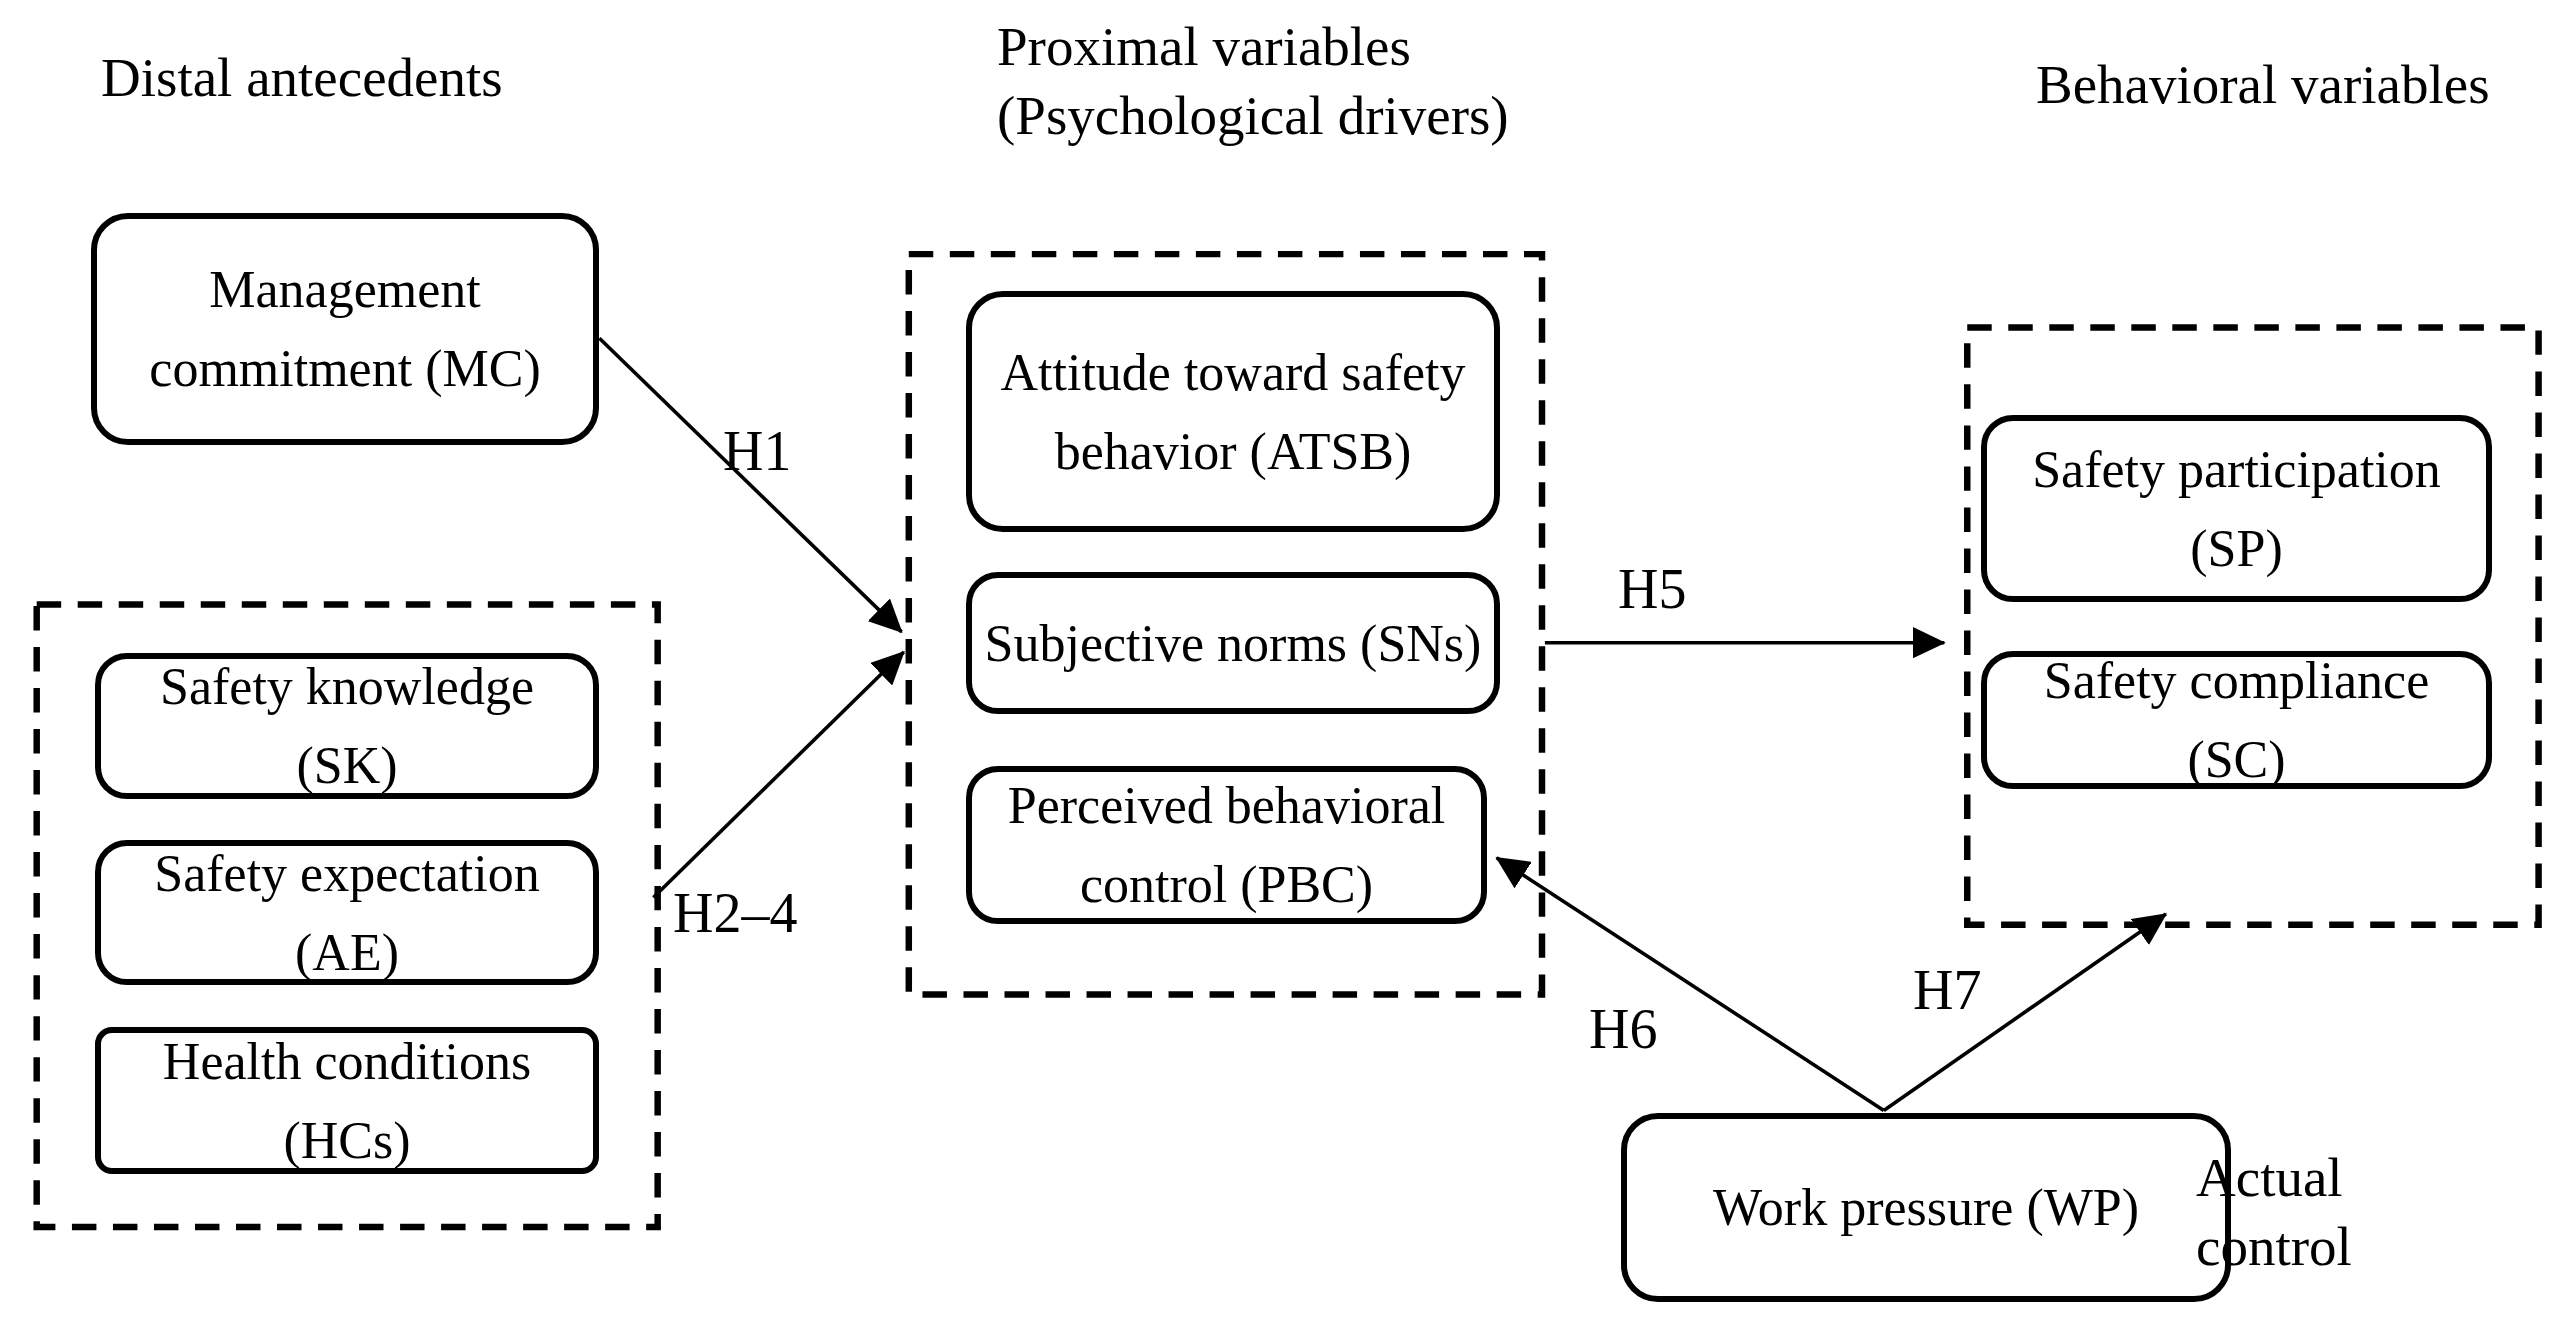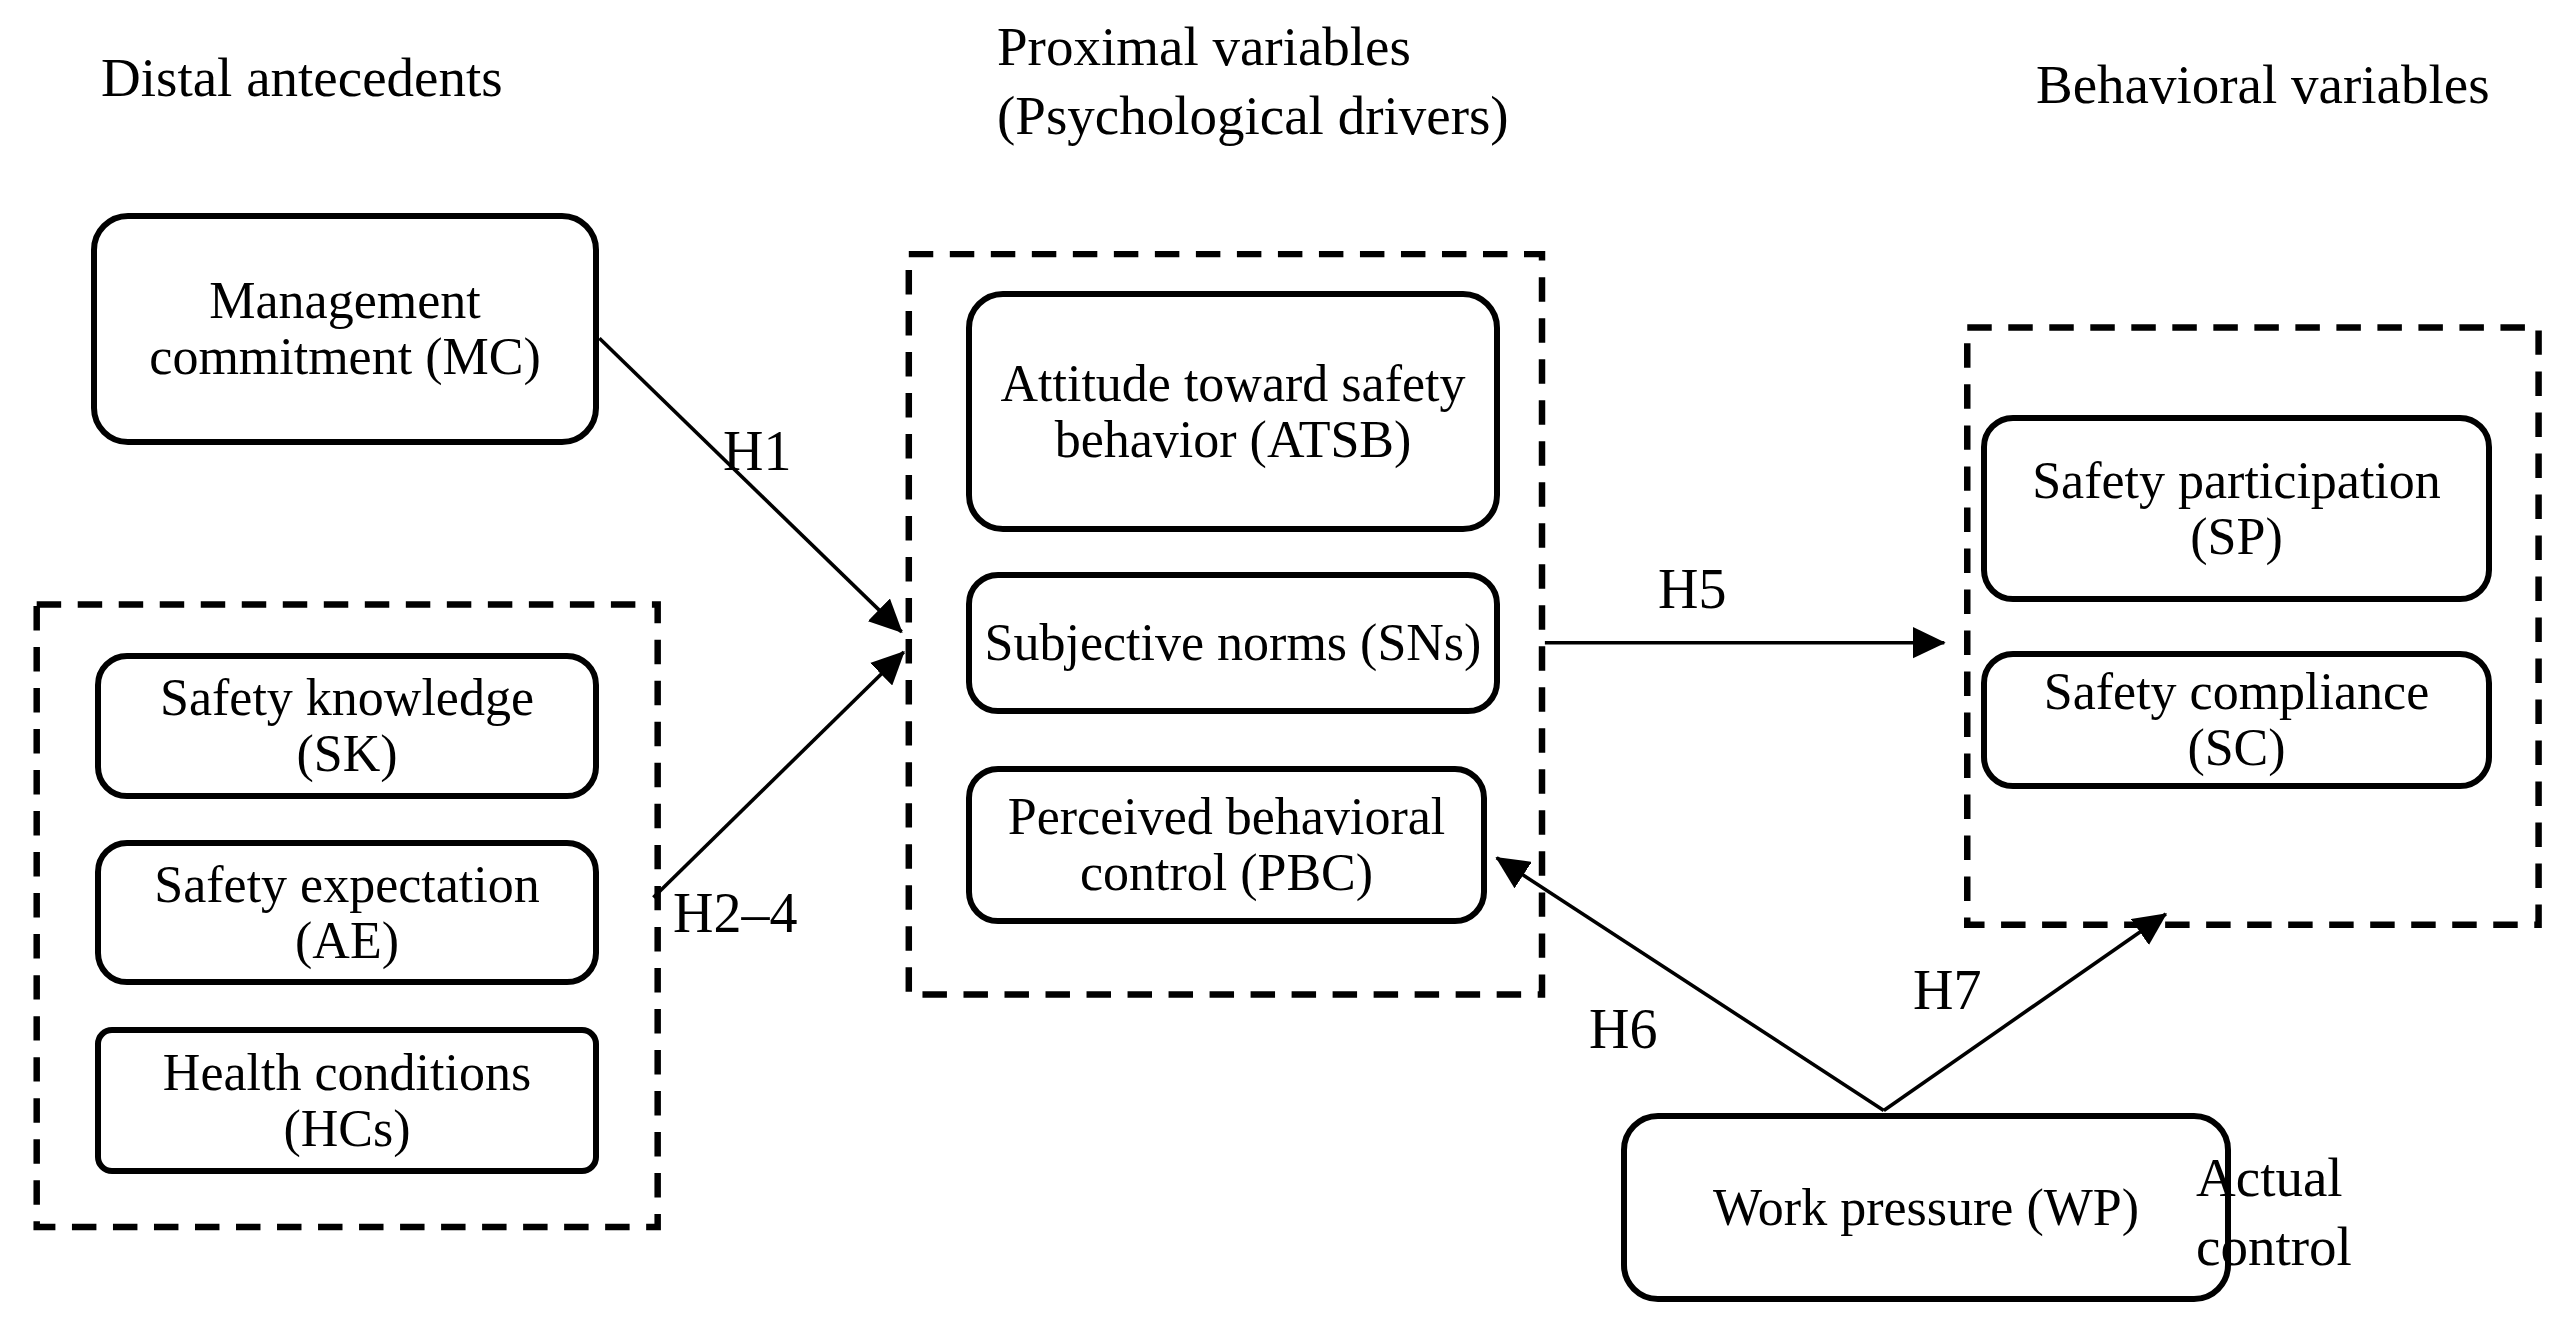--- a/index.html
+++ b/index.html
@@ -16,21 +16,21 @@
   .node {
     position: absolute;
     border: 6.5px solid #000;
     border-radius: 37px;
     background: #fff;
     display: flex;
     align-items: center;
     justify-content: center;
     text-align: center;
     font-size: 52px;
-    line-height: 56px;
+    line-height: 79px;
     padding: 0 10px;
     box-sizing: border-box;
   }
   .node-mc   { left: 91px;  top: 213px;  width: 508px; height: 232px; }
   .node-sk   { left: 95px;  top: 653px;  width: 504px; height: 146px; border-radius: 32px; }
   .node-ae   { left: 95px;  top: 840px; width: 504px; height: 145px; border-radius: 32px; }
   .node-hcs  { left: 95px;  top: 1027px; width: 504px; height: 147px; border-radius: 17px; }
   .node-atsb { left: 966px; top: 291px;  width: 534px; height: 241px; }
   .node-sns  { left: 966px; top: 572px;  width: 534px; height: 142px; border-radius: 32px; }
   .node-pbc  { left: 966px; top: 766px; width: 521px; height: 158px; border-radius: 32px; }
@@ -46,21 +46,21 @@
   .title-distal     { left: 101px;  top: 43px; }
   .title-proximal   { left: 997px; top: 11.5px; }
   .title-behavioral { left: 2004px; top: 50px; margin-left: 32px; }
   .h-label {
     position: absolute;
     font-size: 56px;
     line-height: 58px;
   }
   .label-h1  { left: 723px; top: 422px; }
   .label-h24 { left: 673px;  top: 884px; }
-  .label-h5  { left: 1618px; top: 560px; margin-left: 40px; }
+  .label-h5  { left: 1618px; top: 560px; }
   .label-h6  { left: 1589px; top: 1000px; }
   .label-h7  { left: 1913px; top: 961px; }
   .label-actual {
     position: absolute;
     left: 2196px; top: 1143px;
     font-size: 55px;
     line-height: 69px;
     white-space: pre-line;
   }
 </style>

